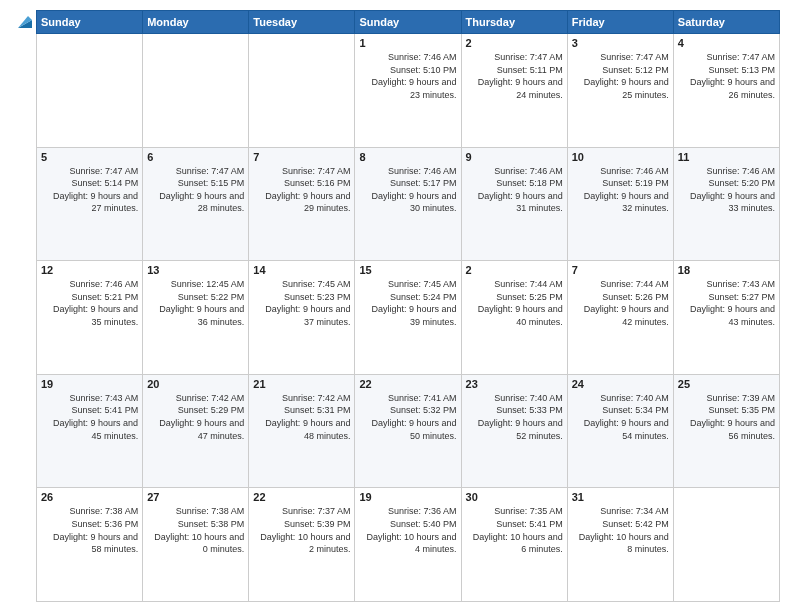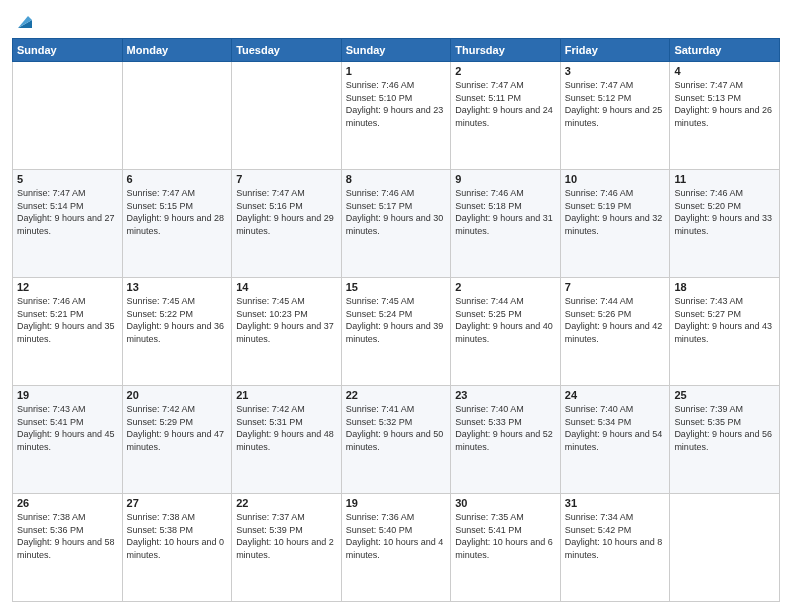--- a/index.html
+++ b/index.html
@@ -8,21 +8,21 @@
       background: #fff;
       width: 792px;
       height: 612px;
       overflow: hidden;
     }
     .page {
       width: 792px;
       height: 612px;
       padding: 10px 12px;
       display: flex;
-      flex-direction: column;
+      flex-direction: row;
     }
     .header {
       display: flex;
       justify-content: space-between;
       align-items: flex-start;
       margin-bottom: 6px;
     }
     .logo {
       display: flex;
       align-items: center;
@@ -83,20 +83,21 @@
       font-size: 11px;
       font-weight: bold;
       color: #222;
       display: block;
       margin-bottom: 2px;
     }
     .day-info {
       font-size: 9px;
       line-height: 1.4;
       color: #333;
+      text-align: right;
     }
     .empty { background: #fff !important; }
   </style>
 </head>
 <body>
 
 <div class="page">
   <div class="header">
     <div class="logo">
       <div>
@@ -217,29 +218,29 @@
         <tr>
           <td>
             <span class="day-num">12</span>
             <div class="day-info">Sunrise: 7:46 AM
 Sunset: 5:21 PM
 Daylight: 9 hours
 and 35 minutes.</div>
           </td>
           <td>
             <span class="day-num">13</span>
-            <div class="day-info">Sunrise: 7:45 AM
+            <div class="day-info">Sunrise: 12:45 AM
 Sunset: 5:22 PM
 Daylight: 9 hours
 and 36 minutes.</div>
           </td>
           <td>
             <span class="day-num">14</span>
             <div class="day-info">Sunrise: 7:45 AM
-Sunset: 10:23 PM
+Sunset: 5:23 PM
 Daylight: 9 hours
 and 37 minutes.</div>
           </td>
           <td>
             <span class="day-num">15</span>
             <div class="day-info">Sunrise: 7:45 AM
 Sunset: 5:24 PM
 Daylight: 9 hours
 and 39 minutes.</div>
           </td>

